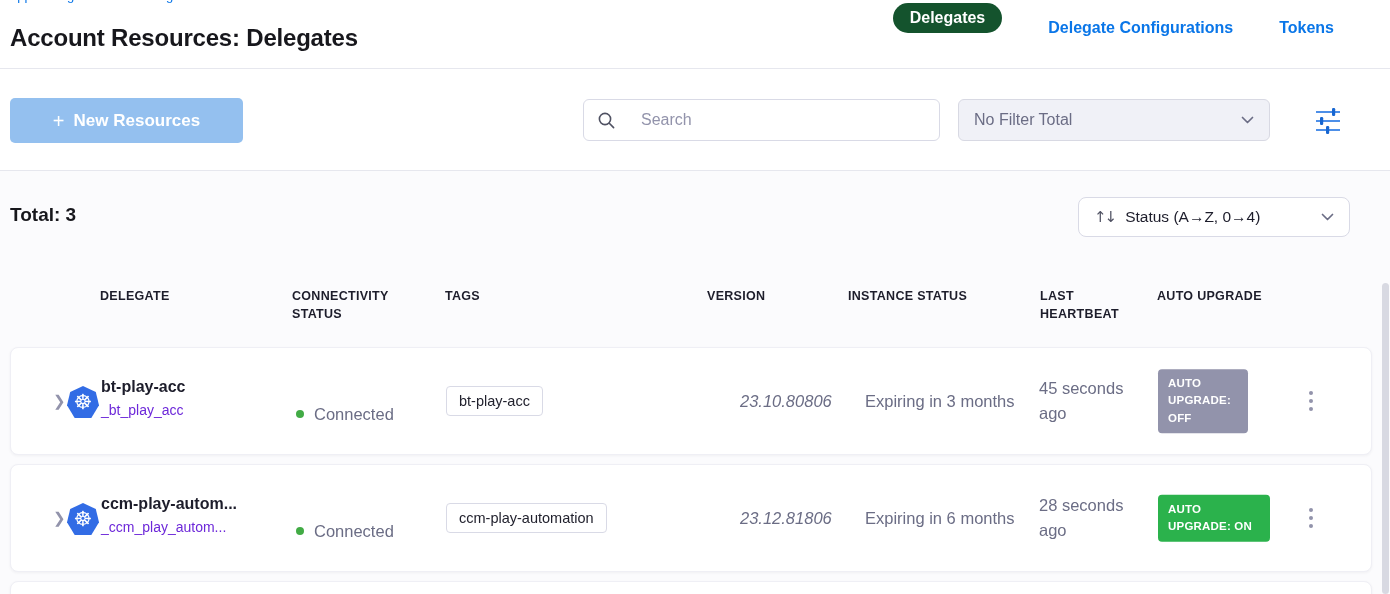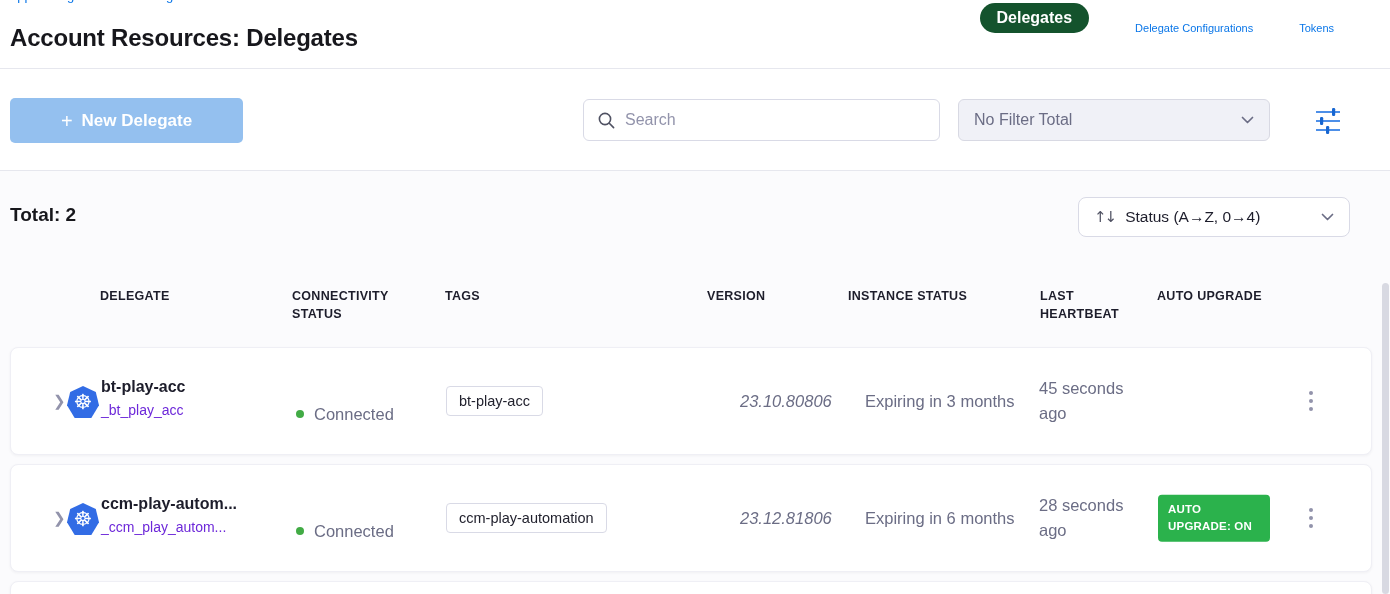--- a/index.html
+++ b/index.html
@@ -5,31 +5,31 @@
   * { margin:0; padding:0; box-sizing:border-box; }
   html,body { width:1390px; height:594px; }
   body {
     position:relative; overflow:hidden; background:#ffffff;
     font-family:"Liberation Sans","DejaVu Sans",sans-serif; color:#1d1d2b;
   }
   .breadcrumb { position:absolute; top:-12px; left:10px; font-size:13px; color:#0a76e8; white-space:nowrap; }
   .page-title { position:absolute; top:24px; left:10px; font-size:24px; font-weight:700; color:#17171c; letter-spacing:-0.2px; }
   .tabs { position:absolute; top:2px; right:56px; height:32px; display:flex; align-items:center; gap:46px; }
   .tab-pill { background:#14532d; color:#fff; font-weight:700; font-size:16px; padding:6px 17px; border-radius:999px; }
-  .tab-link { color:#0a76e8; font-weight:400; font-size:11px; cursor:pointer;margin-top:20px; }
+  .tab-link { color:#0a76e8; font-weight:700; font-size:16px; cursor:pointer;margin-top:20px; }
   .divider { position:absolute; left:0; width:1390px; height:1px; background:#e6e7ee; }
   .divider.d1 { top:68px; } .divider.d2 { top:170px; }
 
   .btn-new { position:absolute; left:10px; top:98px; width:233px; height:45px; background:#94c0ef;
     border:none; border-radius:5px; color:#fff; font-weight:700; font-size:17px;
     display:flex; align-items:center; justify-content:center; gap:9px; font-family:inherit; }
   .btn-new .plus { font-size:20px; font-weight:400; line-height:1; }
 
   .search-box { position:absolute; left:583px; top:99px; width:357px; height:42px; background:#fff;
-    border:1px solid #d9dae6; border-radius:6px; display:flex; align-items:center; gap:9px; padding:0 13px; }
+    border:1px solid #d9dae6; border-radius:6px; display:flex; align-items:center; gap:25px; padding:0 13px; }
   .search-box input { border:none; outline:none; flex:1; font-size:16px; color:#1d1d2b; font-family:inherit; background:transparent; }
   .search-box input::placeholder { color:#9293ab; }
 
   .filter-select { position:absolute; left:958px; top:99px; width:312px; height:42px; background:#f0f1f7;
     border:1px solid #d8d9e3; border-radius:6px; display:flex; align-items:center; padding:0 15px;
     font-size:16px; color:#6b6d85; cursor:pointer; }
   .filter-select .chev { margin-left:auto; display:flex; }
 
   .sliders-btn { position:absolute; left:1313px; top:107px; width:30px; height:28px; background:none; border:none; cursor:pointer; padding:0; }
 
@@ -86,21 +86,21 @@
 <div class="tabs">
   <div class="tab-pill">Delegates</div>
   <div class="tab-link">Delegate Configurations</div>
   <div class="tab-link">Tokens</div>
 </div>
 
 <div class="divider d1"></div>
 
 <button class="btn-new">
   <span class="plus">+</span>
-  <span>New Delegate</span>
+  <span>New Resources</span>
 </button>
 
 <div class="search-box">
   <span style="display:flex;">
     <svg width="19" height="19" viewBox="0 0 19 19">
         <circle cx="8" cy="8" r="5.6" fill="none" stroke="#4f5162" stroke-width="1.6"></circle>
         <line x1="12.3" y1="12.3" x2="16.6" y2="16.6" stroke="#4f5162" stroke-width="1.6" stroke-linecap="round"></line>
       </svg>
   </span>
   <input type="text" placeholder="Search" style="">
@@ -122,21 +122,21 @@
     <line x1="3" y1="14" x2="27" y2="14" stroke="#4d8fe8" stroke-width="2"></line>
     <rect x="7" y="10" width="3.2" height="8" rx="1.2" fill="#1766d1"></rect>
     <line x1="3" y1="23" x2="27" y2="23" stroke="#4d8fe8" stroke-width="2"></line>
     <rect x="13" y="19" width="3.2" height="8" rx="1.2" fill="#1766d1"></rect>
   </svg>
 </button>
 
 <div class="divider d2"></div>
 <div class="content-bg"></div>
 
-<div class="total">Total: 2</div>
+<div class="total">Total: 3</div>
 
 <div class="sort-select">
   <span class="arrows">↑↓</span>
   <span>Status (A→Z, 0→4)</span>
   <span class="chev">
     <svg width="13" height="9" viewBox="0 0 13 9">
         <polyline points="1.5,1.5 6.5,6.5 11.5,1.5" fill="none" stroke="#6b6d85" stroke-width="1.7" stroke-linecap="round" stroke-linejoin="round"></polyline>
       </svg>
   </span>
 </div>
@@ -157,20 +157,21 @@
   <span class="d-name">bt-play-acc</span>
   <span class="d-id">_bt_play_acc</span>
   <span class="conn">
     <span class="dot"></span>
     <span class="txt">Connected</span>
   </span>
   <span class="tag-chip">bt-play-acc</span>
   <span class="cell version">23.10.80806</span>
   <span class="cell instance">Expiring in 3 months</span>
   <span class="cell heartbeat">45 seconds ago</span>
+  <span class="badge off">AUTO UPGRADE: OFF</span>
   <button class="dots-menu">
       <i></i>
       <i></i>
       <i></i>
     </button>
 </div>
 
 <div class="row r1">
   <span class="chevron-r">❯</span>
   <span class="k8s">☸</span>

